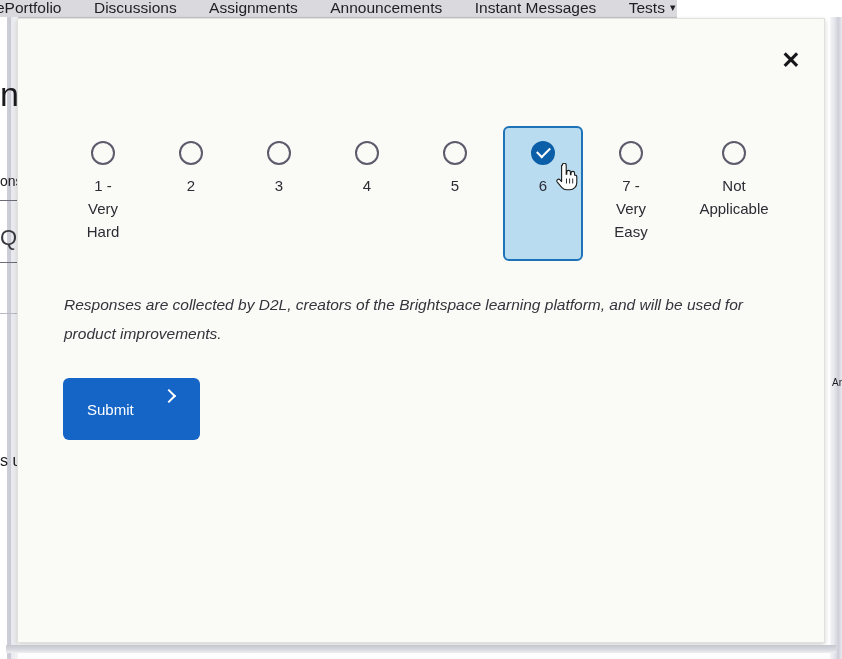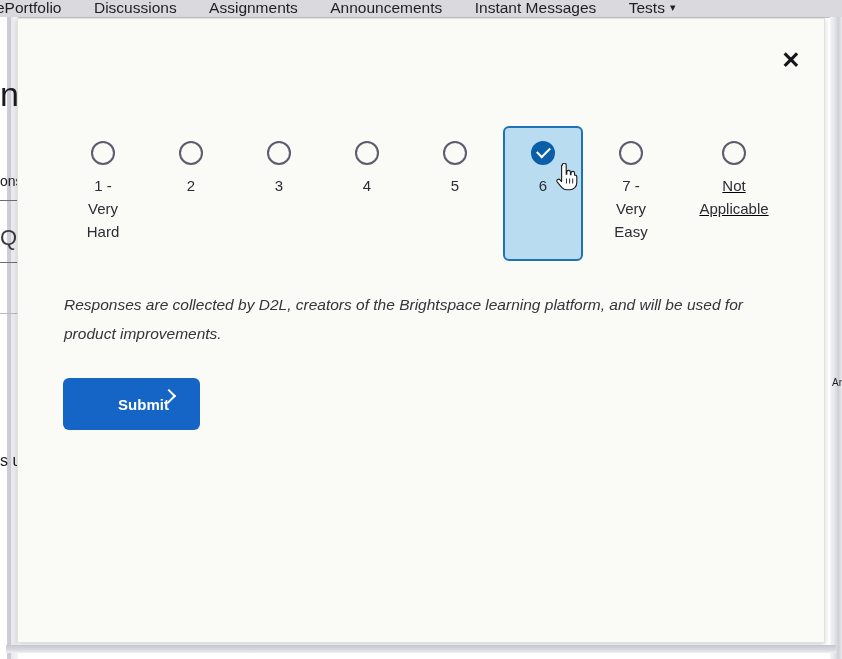--- a/index.html
+++ b/index.html
@@ -16,21 +16,21 @@
 
   
   #page {
     position: absolute;
     inset: 0;
     background: #ffffff;
   }
   .bg-navbar {
     position: absolute;
     left: 0; top: 0;
-    width: 842px; height: 17px;
+    width: 677px; height: 17px;
     background: #d9d9de;
     border-bottom: 1px solid #c2c2c9;
     overflow: hidden;
     white-space: nowrap;
   }
   .bg-navbar .navitem {
     display: inline-block;
     color: #1f1f23;
     font-size: 15.5px;
     line-height: 17px;
@@ -212,30 +212,30 @@
     line-height: 29px;
     color: #34343c;
     margin-top: 6px;
   }
 
   .submit-btn {
     position: absolute;
     left: 45px;
     top: 359px;
     width: 137px;
-    height: 52px;
+    height: 62px;
     background: #1565c6;
     border: none;
     border-radius: 6px;
     color: #ffffff;
     font-size: 15px;
-    font-weight: bold;
+    font-weight: normal;
     font-family: "Liberation Sans", sans-serif;
     cursor: pointer;
-    text-align: center;
+    text-align: left;
     padding: 0 0 0 24px;
     position: absolute;
   }
   .submit-chev {
     position: absolute;
     right: 26px;
     top: 13px;
     width: 8px;
     height: 8px;
     border-top: 2px solid #ffffff;
@@ -313,21 +313,21 @@
       <div class="opt-label">6</div>
     </div>
 
     <div class="opt" style="left:528px;">
       <div class="radio"></div>
       <div class="opt-label">7 -
 Very
 Easy</div>
     </div>
 
-    <div class="opt" style="left:616px; width:110px;text-decoration:underline;">
+    <div class="opt" style="left:616px; width:110px;">
       <div class="radio"></div>
       <div class="opt-label">Not
 Applicable</div>
     </div>
 
   </div>
 
   <svg class="hand-cursor" viewBox="0 0 24 28">
     <path d="M8.4 2.2c0-1.1 0.8-2 1.9-2s1.9 0.9 1.9 2v9.1h0.6V9.2c0-1 0.8-1.8 1.8-1.8s1.8 0.8 1.8 1.8v2.6h0.6v-1.6c0-1 0.8-1.8 1.8-1.8s1.8 0.8 1.8 1.8v1.9h0.5c0.9 0 1.7 0.7 1.7 1.7v5.6c0 4.1-3.1 7.4-7 7.4h-2.9c-2 0-3.9-0.9-5.2-2.4l-4.4-5.3c-0.6-0.8-0.5-1.9 0.2-2.5 0.8-0.6 1.9-0.5 2.6 0.2l1.5 1.8V2.2z" fill="#ffffff" stroke="#1a1a1a" stroke-width="1.1" stroke-linejoin="round"></path>
     <line x1="12.5" y1="15.5" x2="12.5" y2="20.5" stroke="#1a1a1a" stroke-width="0.9"></line>

